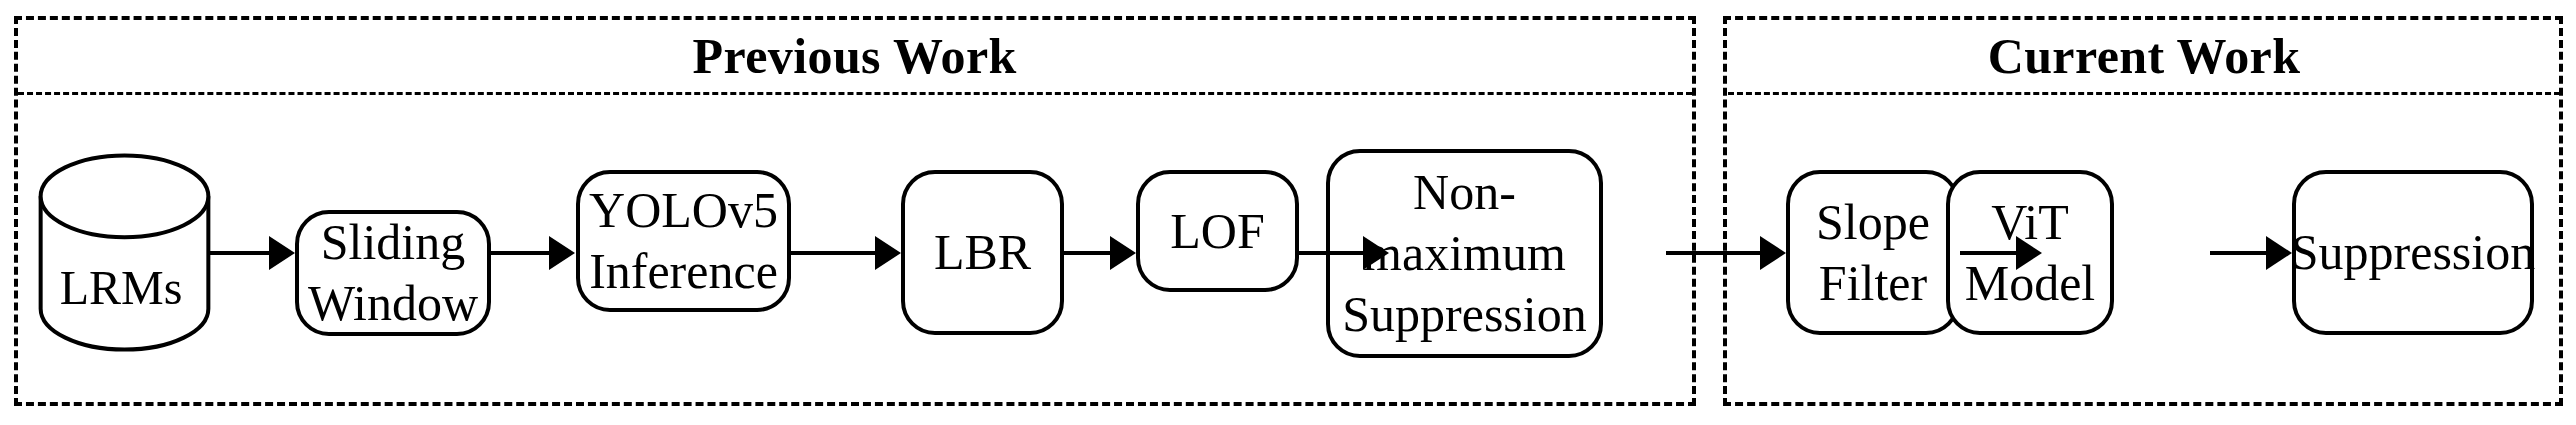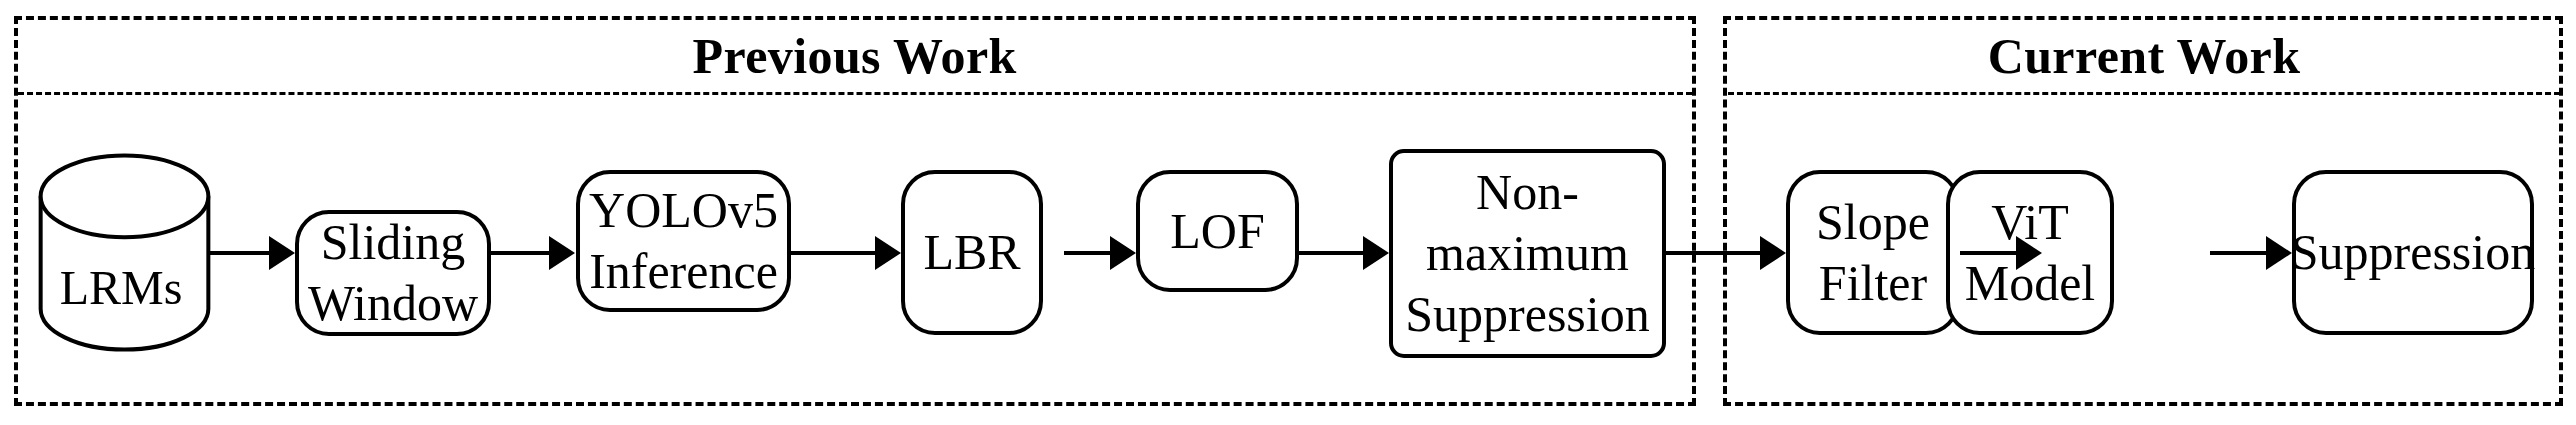--- a/index.html
+++ b/index.html
@@ -54,23 +54,23 @@
     display: flex;
     align-items: center;
     justify-content: center;
     text-align: center;
     font-size: 50px;
     line-height: 1.22;
     white-space: pre-line;
   }
   #node-sliding-window { left: 295px;  top: 170px; width: 196px; height: 126px; margin-top: 40px; }
   #node-yolov5         { left: 576px;  top: 170px; width: 215px; height: 142px; }
-  #node-lbr            { left: 901px; top: 170px; width: 142px; height: 165px; }
+  #node-lbr            { left: 901px; top: 170px; width: 163px; height: 165px; }
   #node-lof            { left: 1136px; top: 170px; width: 163px; height: 122px; }
-  #node-nms            { left: 1389px; top: 149px; width: 277px; height: 209px; border-radius: 15px; }
+  #node-nms            { left: 1326px; top: 149px; width: 277px; height: 209px; }
   #node-slope-filter   { left: 1786px; top: 170px; width: 174px; height: 165px; text-align: center; }
   #node-vit-model      { left: 1946px; top: 170px; width: 168px; height: 165px; }
   #node-inferences     { left: 2292px; top: 170px; width: 242px; height: 165px; }
 
   
   #node-lrms { position: absolute; left: 38px; top: 153px; width: 173px; height: 199px; }
   #node-lrms svg { display: block; }
   #lrms-label {
     position: absolute;
     left: 38px; top: 250px; width: 166px; height: 76px;

